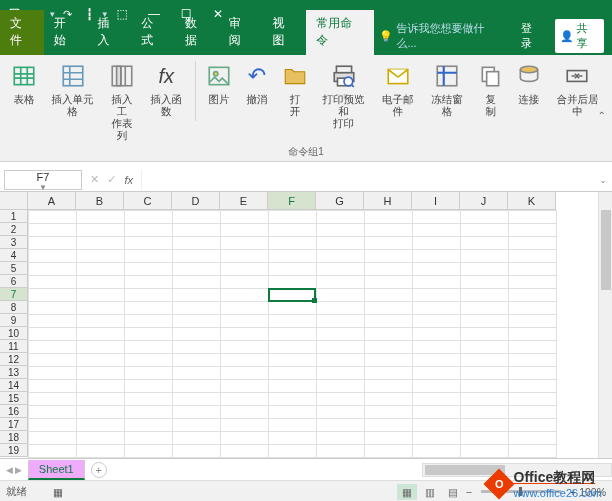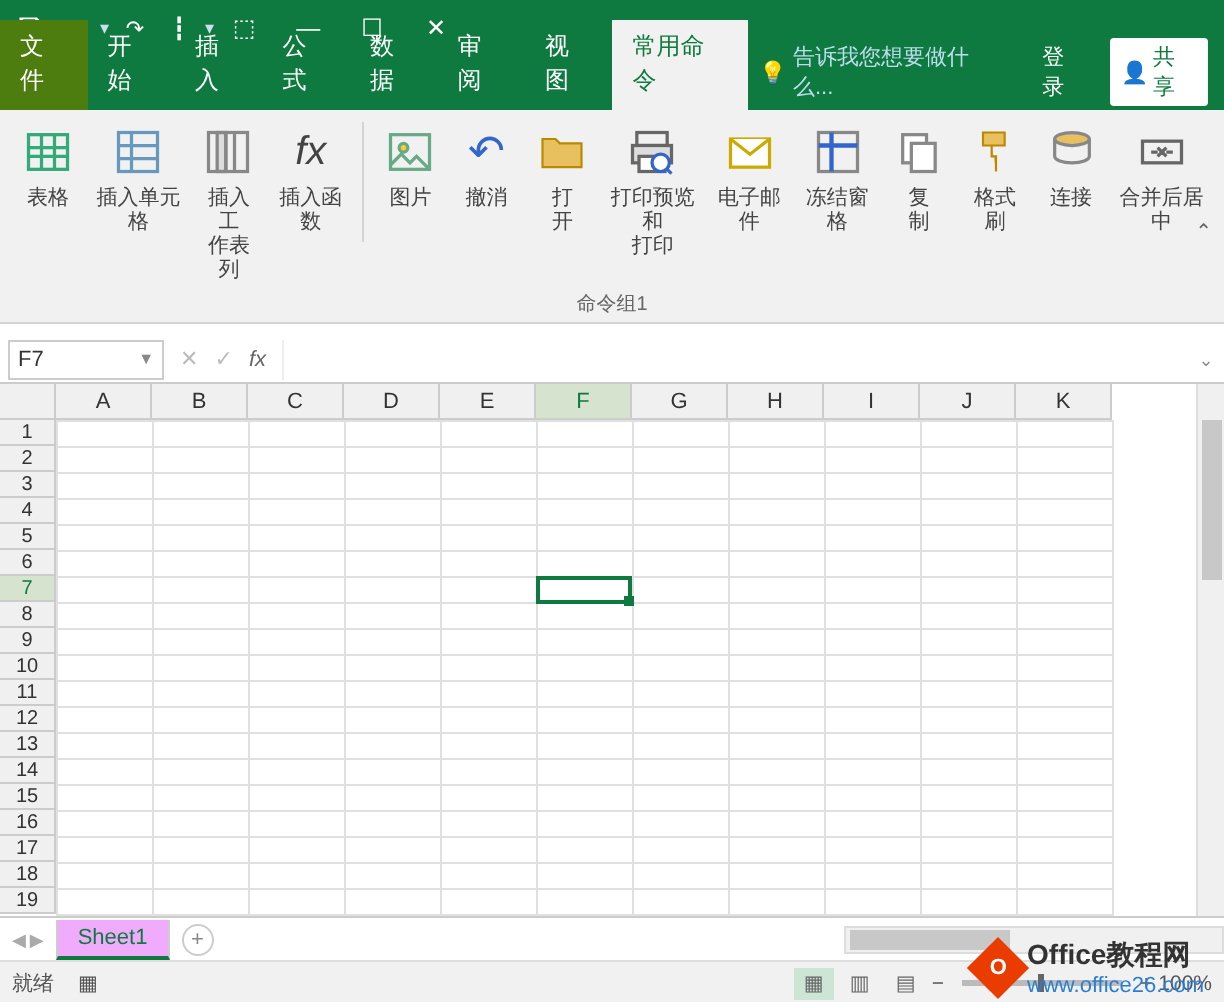--- a/index.html
+++ b/index.html
@@ -25,21 +25,21 @@
     .ribbon { background: #f1f1f1; border-bottom: 1px solid #d4d4d4; padding: 4px 6px 2px; }
     .rib-items { display: flex; align-items: flex-start; gap: 2px; }
     .rib-btn { display: flex; flex-direction: column; align-items: center; padding: 2px 4px; font-size: 10.5px; color: #444; min-width: 36px; cursor: default; }
     .rib-btn .ricon { width: 30px; height: 30px; margin-bottom: 2px; display: flex; align-items: center; justify-content: center; }
     .rib-btn .rlabel { text-align: center; line-height: 12px; white-space: pre-line; }
     .rib-sep { width: 1px; background: #d4d4d4; height: 60px; margin: 2px 3px; }
     .rib-group-label { text-align: center; font-size: 10px; color: #666; margin-top: 2px; border-top: 0; }
     .rib-collapse { position: absolute; right: 6px; top: 110px; font-size: 10px; color: #666; }
 
     .formula-bar { height: 24px; border-bottom: 1px solid #ccc; display: flex; align-items: center; font-size: 11px; background: #fff; margin-top: 6px; }
-    .name-box { width: 78px; height: 20px; border: 1px solid #ccc; margin-left: 4px; padding: 0 4px; display: flex; align-items: center; justify-content: space-between; color: #333; }
+    .name-box { width: 78px; height: 20px; border: 1px solid #ccc; margin-left: 4px; padding: 0 4px; display: flex; align-items: center; justify-content: space-between; color: #333; flex-direction: column; }
     .name-box .dd { font-size: 8px; color: #888; }
     .fb-btns { display: flex; gap: 8px; margin: 0 8px; color: #bbb; align-items: center; }
     .fx { font-style: italic; color: #666; }
     .formula-input { flex: 1; height: 20px; border-left: 1px solid #eee; padding-left: 6px; }
     .fb-expand { width: 18px; text-align: center; color: #888; font-size: 9px; }
 
     .grid-area { position: relative; height: 266px; overflow: hidden; background: #fff; }
     .grid-corner { position: absolute; left: 0; top: 0; width: 28px; height: 18px; background: #f0f0f0; border-right: 1px solid #ccc; border-bottom: 1px solid #ccc; }
     .col-headers { position: absolute; left: 28px; top: 0; height: 18px; display: flex; }
     .col-h { width: 48px; background: #f0f0f0; border-right: 1px solid #ccc; border-bottom: 1px solid #ccc; text-align: center; font-size: 11px; color: #333; line-height: 18px; }
@@ -56,31 +56,31 @@
     .vscroll .thumb { background: #c8c8c8; width: 10px; margin: 18px 2px 0; height: 80px; }
 
     .sheet-tabs { height: 22px; border-top: 1px solid #ccc; display: flex; align-items: center; background: #fff; font-size: 11px; }
     .st-nav { display: flex; gap: 2px; padding: 0 6px; color: #aaa; font-size: 9px; }
     .st-tab { padding: 3px 10px; border: 1px solid #ccc; border-top: none; background: #f0abfc; color: #0f7a3f; border-bottom: 2px solid #0f7a3f; margin-bottom: -1px; }
     .st-add { margin-left: 6px; color: #888; width: 16px; height: 16px; border: 1px solid #ccc; border-radius: 50%; text-align: center; line-height: 14px; font-size: 11px; }
     .hscroll { margin-left: auto; height: 14px; background: #f0f0f0; width: 190px; position: relative; border: 1px solid #ddd; }
     .hscroll .thumb { position: absolute; left: 2px; top: 1px; width: 80px; height: 10px; background: #c8c8c8; }
 
     .statusbar { height: 22px; background: #f1f1f1; border-top: 1px solid #ddd; display: flex; align-items: center; font-size: 10.5px; color: #555; padding: 0 6px; }
-    .sb-left { display: flex; gap: 12px; align-items: center; }
+    .sb-left { display: flex; gap: 26px; align-items: center; }
     .sb-right { margin-left: auto; display: flex; align-items: center; gap: 3px; }
     .view-btn { width: 20px; height: 16px; display: flex; align-items: center; justify-content: center; color: #666; }
     .view-btn.active { background: #cde5d5; }
     .zoom-slider { width: 80px; height: 3px; background: #bbb; margin: 0 6px; position: relative; }
     .zoom-slider .zthumb { position: absolute; left: 38px; top: -3px; width: 3px; height: 9px; background: #666; }
 
     .watermark { position: absolute; right: 10px; bottom: 2px; display: flex; align-items: center; gap: 4px; font-size: 14px; }
     .wm-logo { width: 22px; height: 22px; background: #eb3c00; transform: rotate(45deg); display: flex; align-items: center; justify-content: center; }
     .wm-logo span { transform: rotate(-45deg); color: #fff; font-weight: bold; font-size: 11px; }
-    .wm-title { color: #eb3c00; font-weight: bold; }
+    .wm-title { color: #eb3c00; font-weight: bold; text-decoration: underline; }
     .wm-title span { color: #333; }
     .wm-url { font-size: 11px; color: #2a7fd4; }
   </style>
 </head>
 <body>
 
 <div class="titlebar">
   <div class="tb-left">
     <span class="tb-icon">
         <svg width="14" height="14" viewBox="0 0 16 16" fill="white">
@@ -215,28 +215,20 @@
       </div>
     <div class="rib-btn">
         <div class="ricon">
           <svg width="26" height="26" viewBox="0 0 24 24" fill="#fff" stroke="#888" stroke-width="1.5">
             <rect x="4" y="4" width="11" height="13"></rect>
             <rect x="8" y="8" width="11" height="13" fill="#fff"></rect>
           </svg>
         </div>
         <div class="rlabel">复
 制</div>
-      </div>
-    <div class="rib-btn">
-        <div class="ricon">
-          <svg width="26" height="26" viewBox="0 0 24 24" fill="#e8c060" stroke="#b80" stroke-width="1">
-            <path d="M6 3h10v6H6zM10 9v5h2v7"></path>
-          </svg>
-        </div>
-        <div class="rlabel">格式刷</div>
       </div>
     <div class="rib-btn">
         <div class="ricon">
           <svg width="26" height="26" viewBox="0 0 24 24" fill="none" stroke="#888" stroke-width="1.5">
             <ellipse cx="12" cy="6" rx="8" ry="3" fill="#e8c060"></ellipse>
             <path d="M4 6v8c0 1.7 3.6 3 8 3s8-1.3 8-3V6"></path>
           </svg>
         </div>
         <div class="rlabel">连接</div>
       </div>

